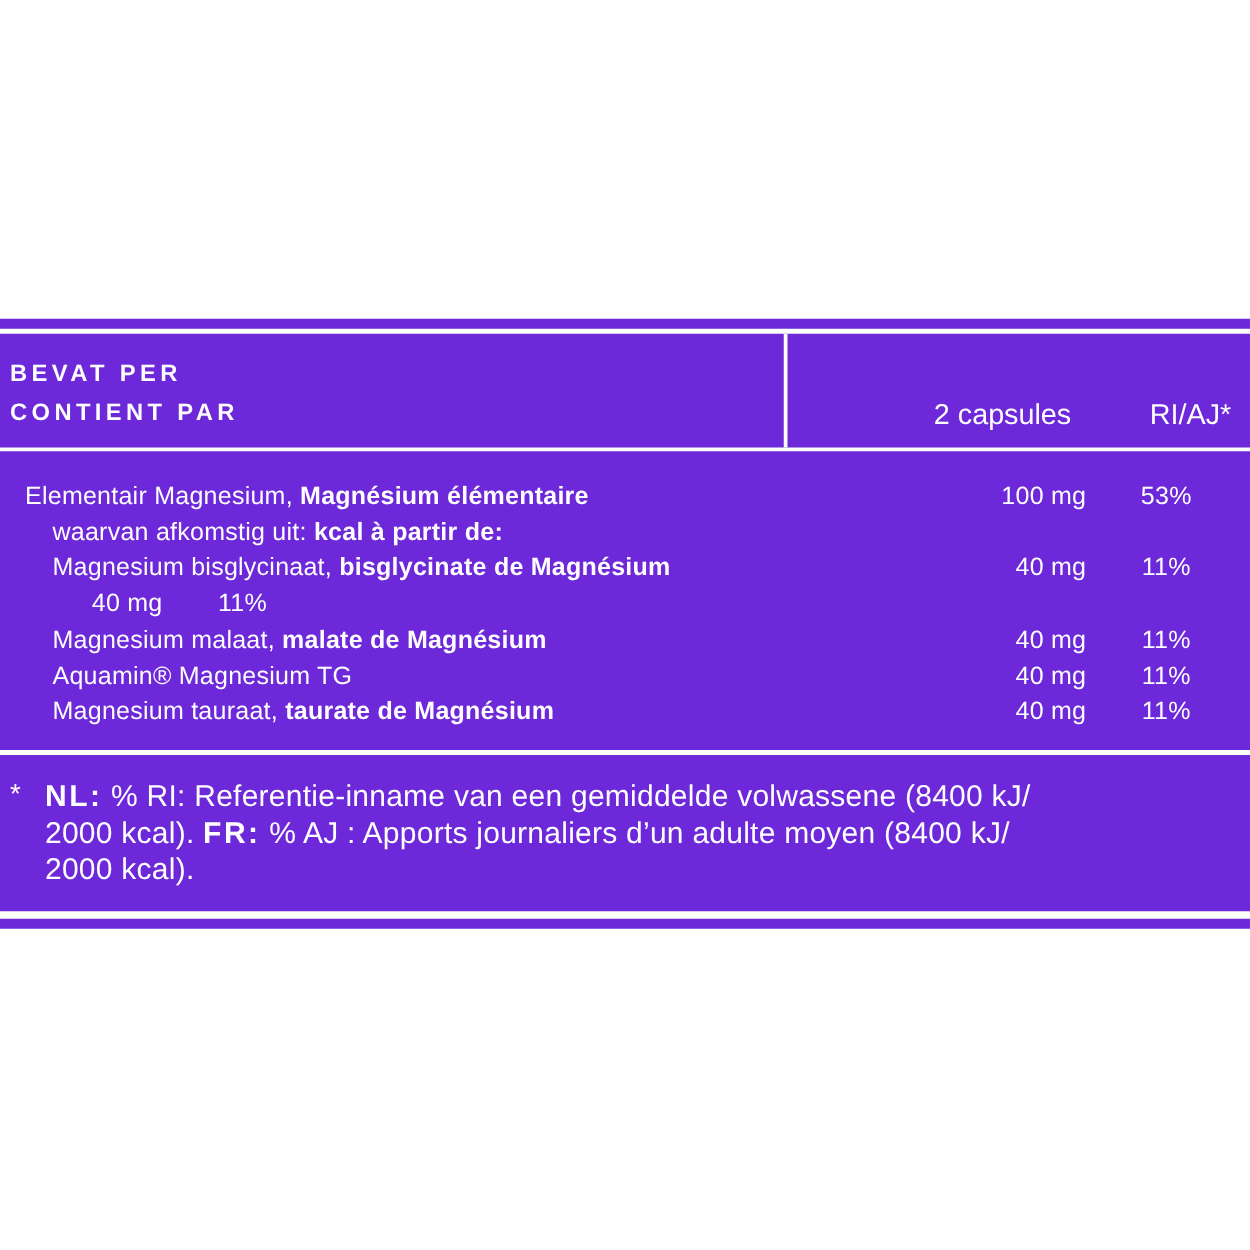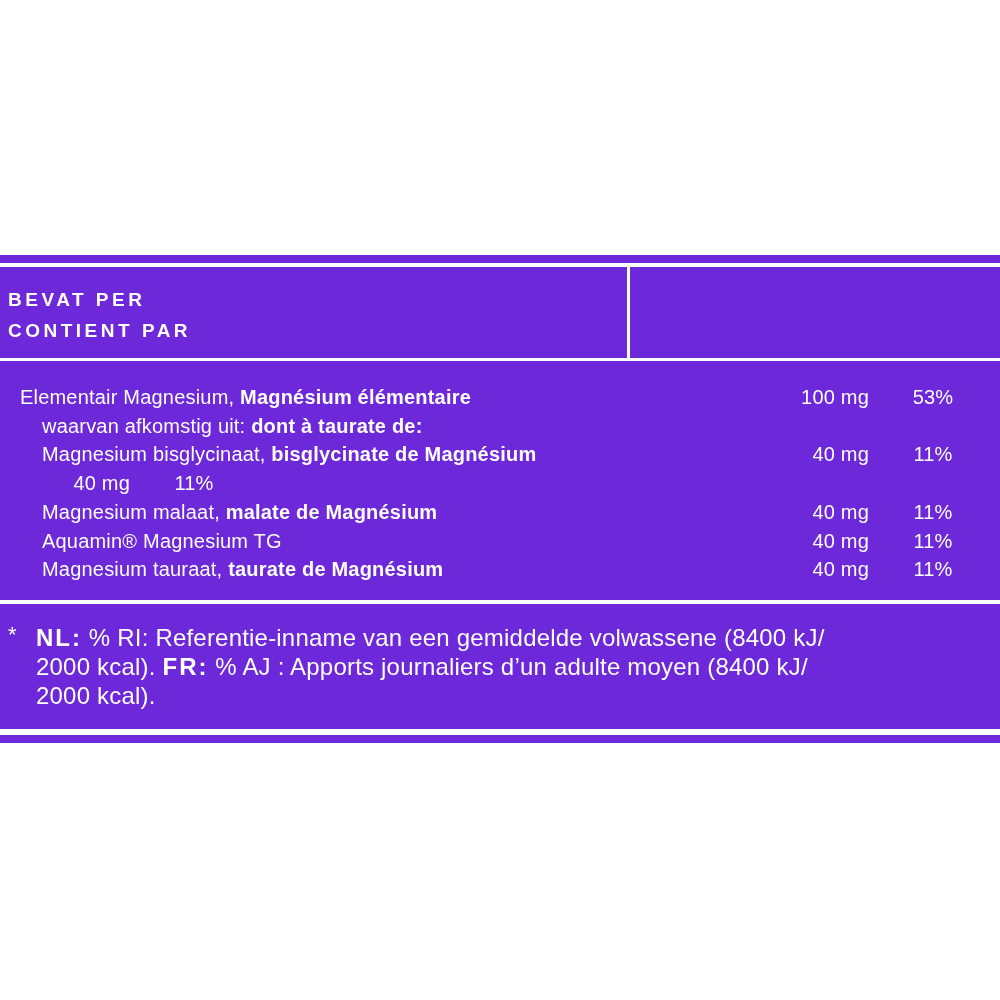--- a/index.html
+++ b/index.html
@@ -92,31 +92,35 @@
 
   <div class="rule rule-top"></div>
 
   <div class="hdr-left">
     <div>BEVAT PER</div>
     <div>CONTIENT PAR</div>
   </div>
 
   <div class="vline"></div>
 
+  <div class="hdr-right">
+    <span class="col-amt">2 capsules</span>
+    <span class="col-ri">RI/AJ*</span>
+  </div>
 
   <div class="rule rule-header"></div>
 
   <div class="rows">
     <div class="row">
       <span class="name"><span>Elementair Magnesium, </span><span class="b">Magnésium élémentaire</span></span>
       <span class="amt">100 mg</span>
       <span class="pct">53%</span>
     </div>
     <div class="row indent">
-      <span class="name"><span>waarvan afkomstig uit: </span><span class="b">dont à taurate de:</span></span>
+      <span class="name"><span>waarvan afkomstig uit: </span><span class="b">kcal à partir de:</span></span>
       <span class="amt"></span>
       <span class="pct"></span>
     </div>
     <div class="row indent">
       <span class="name"><span>Magnesium bisglycinaat, </span><span class="b">bisglycinate de Magnésium</span></span>
       <span class="amt">40 mg</span>
       <span class="pct">11%</span>
     </div>
     <div class="row indent">
       <span class="amt">40 mg</span>

